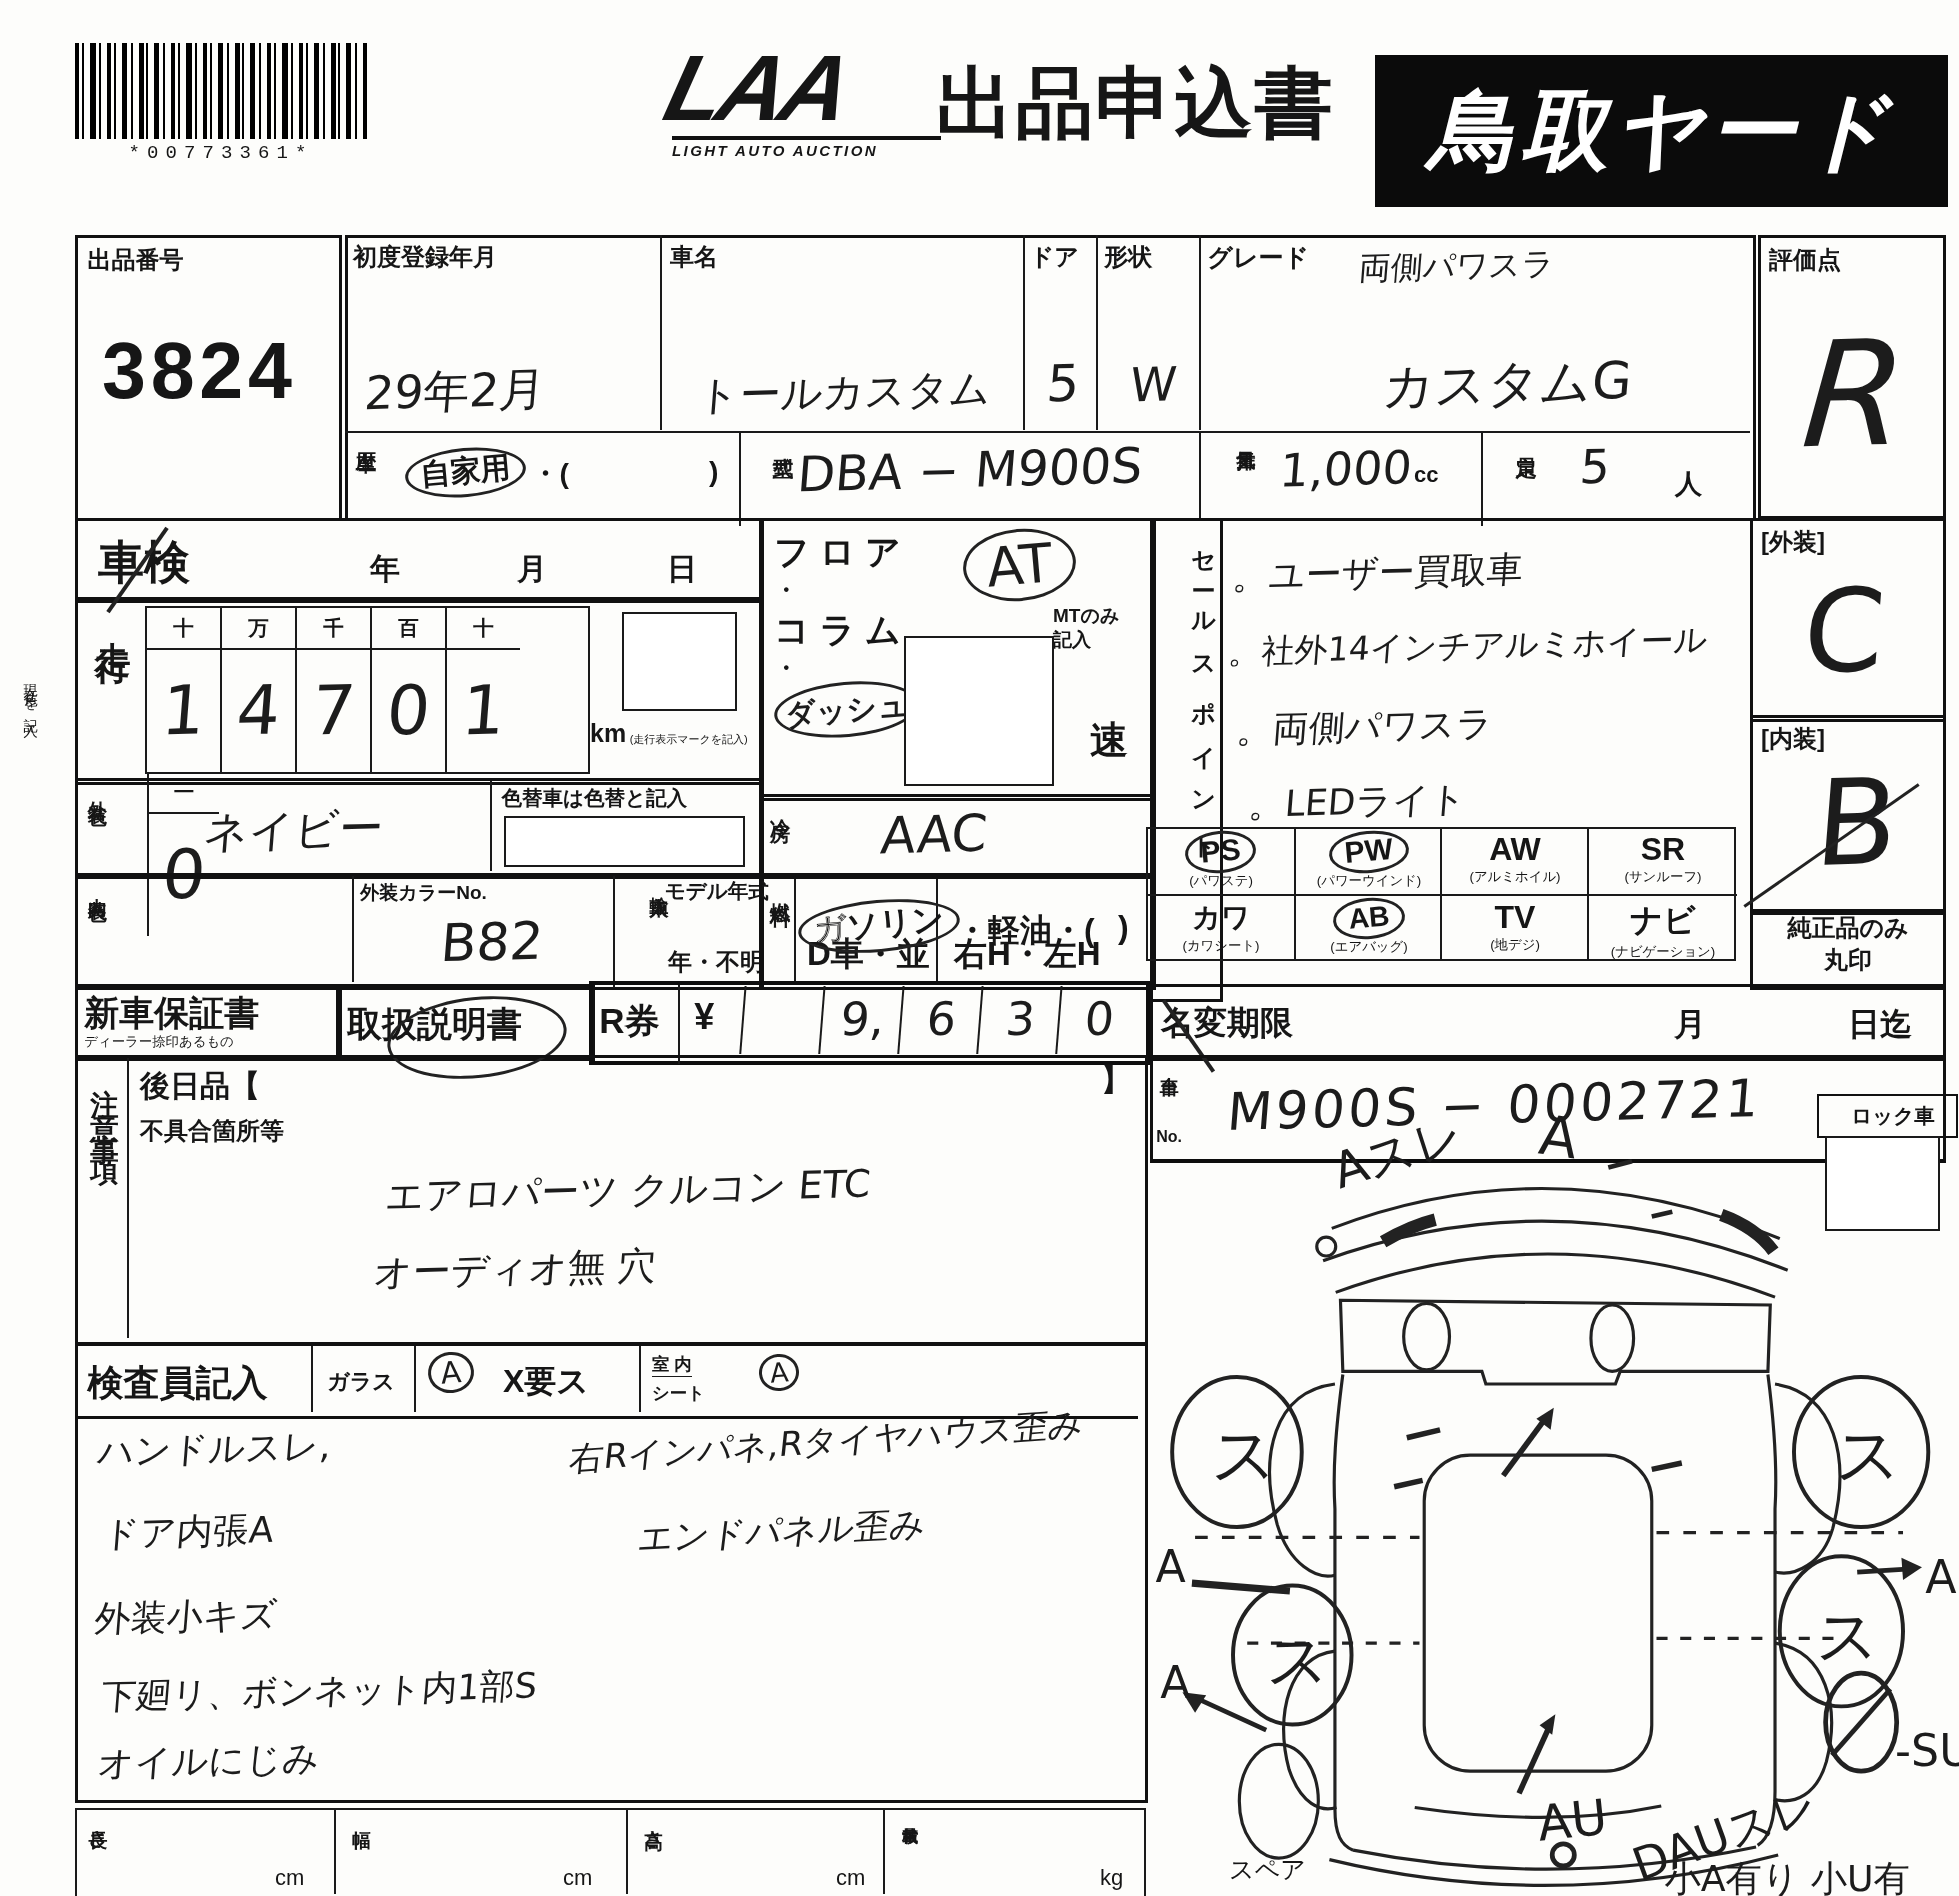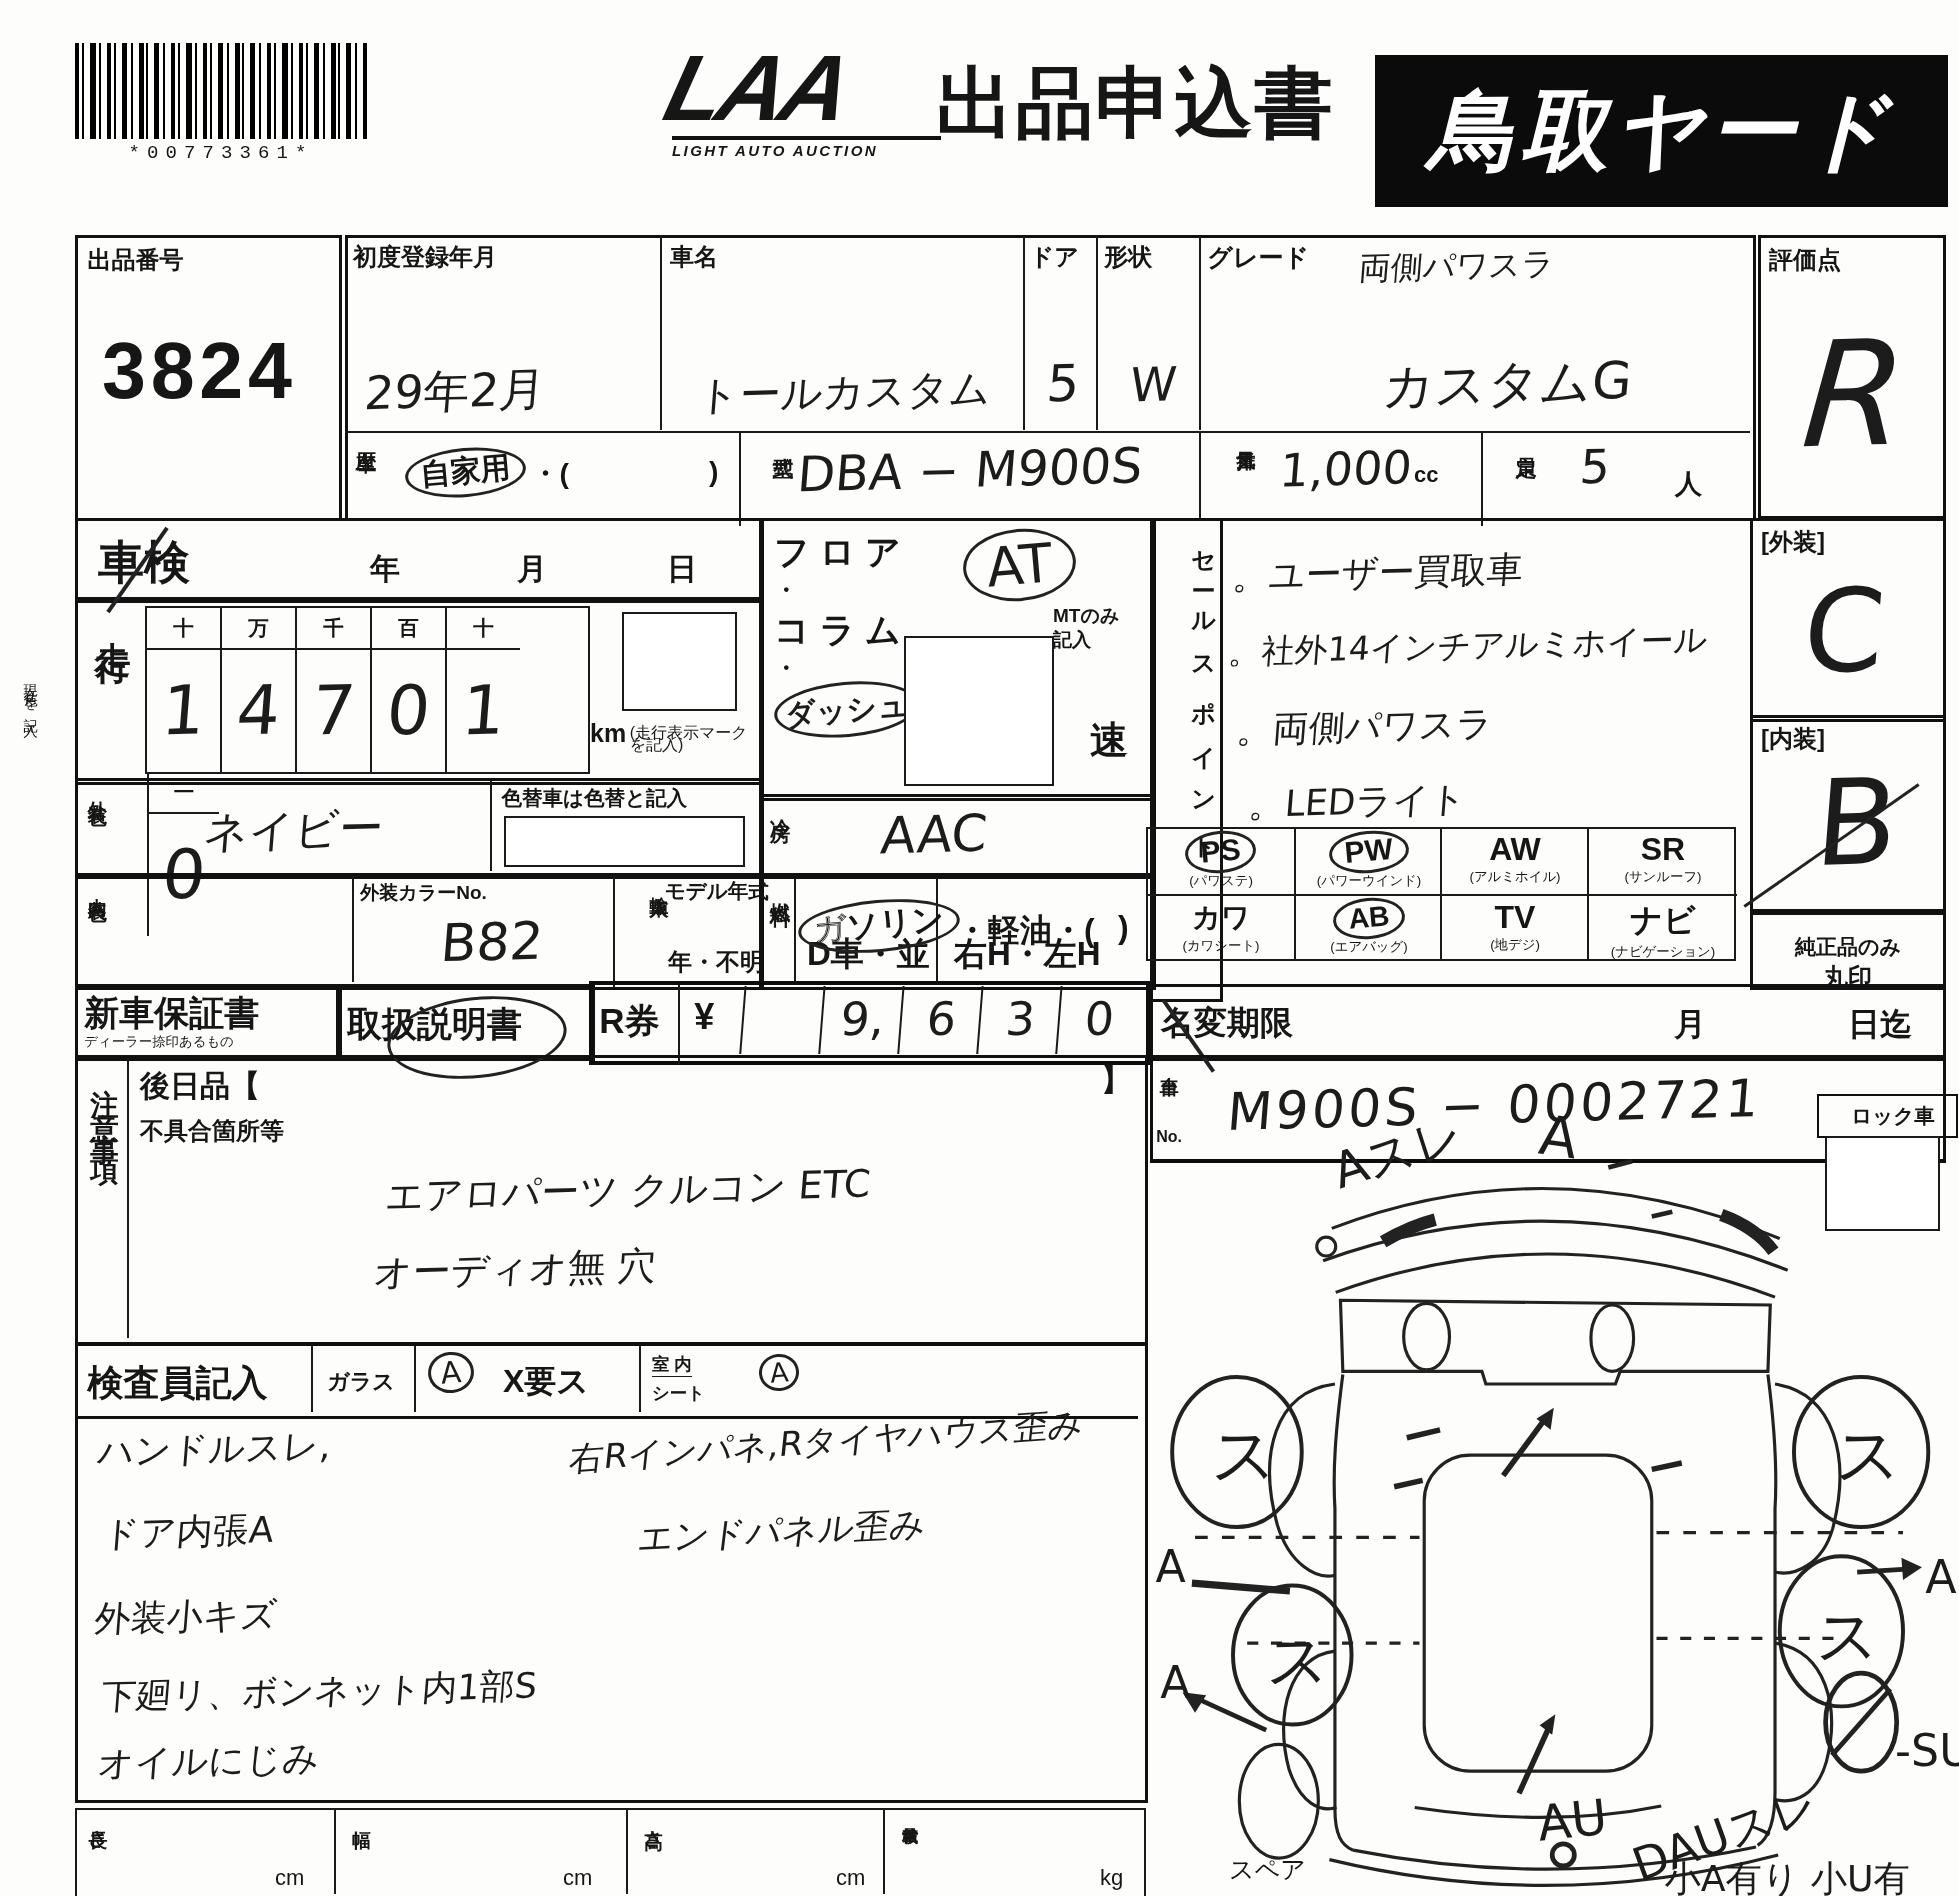--- a/index.html
+++ b/index.html
@@ -123,21 +123,21 @@
           <div class="cen hw" style="height:120px;font-size:68px;">1</div>
         </div>
       <div class="gridcol bl" style="width:70px;">
           <div class="cen p" style="height:40px;border-bottom:2.4px solid #1a1a1a;font-size:20.5px;">一</div>
           <div class="cen hw" style="height:120px;font-size:68px;">0</div>
         </div>
     </div>
     <div class="abs b" style="left:544px;top:12px;width:111px;height:95px;background:#fff;"></div>
     <div class="abs" style="left:512px;top:119px;width:166px;">
       <span class="p" style="font-size:25px;">km</span>
-      <span style="display:inline-block;font-size:16px;width:119px;vertical-align:middle;line-height:12px;">(走行表示マークを記入)</span>
+      <span style="display:inline-block;font-size:11px;width:119px;vertical-align:middle;line-height:12px;">(走行表示マークを記入)</span>
     </div>
   </div>
 
   <div class="abs b4" style="left:75px;top:778px;width:683px;height:95px;">
     <div class="abs vert p" style="left:6.3px;top:4.7px;font-size:19px;letter-spacing:3.2px;">外装色</div>
     <div class="abs hw" style="left:126px;top:20px;font-size:44px;">ネイビー</div>
     <div class="abs bl" style="left:412px;top:0;width:269px;height:90px;">
       <div class="abs p" style="left:9.5px;top:3.2px;font-size:20.5px;">色替車は色替と記入</div>
       <div class="abs b" style="left:12px;top:35px;width:237px;height:47px;background:#fff;"></div>
     </div>
@@ -228,21 +228,21 @@
   <div class="abs b4" style="left:1750px;top:518px;width:190px;height:198px;">
     <div class="abs p" style="left:8px;top:4.7px;font-size:24px;">[外装]</div>
     <div class="abs hw" style="left:51px;top:43px;font-size:115px;">C</div>
   </div>
   <div class="abs b4" style="left:1750px;top:715px;width:190px;height:194px;">
     <div class="abs p" style="left:8px;top:4.7px;font-size:24px;">[内装]</div>
     <div class="abs hw" style="left:63px;top:36px;font-size:119px;">B</div>
     <div class="abs" style="left:-28px;top:126px;width:213px;border-top:3.2px solid #222;transform:rotate(-35deg);"></div>
   </div>
   <div class="abs b4" style="left:1750px;top:909px;width:190px;height:75px;text-align:center;">
-    <div class="p" style="font-size:21px;margin-top:21px;">純正品のみ</div>
+    <div class="p" style="font-size:24px;margin-top:0;">純正品のみ</div>
     <div class="p" style="font-size:24px;">丸印</div>
   </div>
 
   <div class="abs b4" style="left:336px;top:984px;width:253px;height:71px;">
     <div class="abs p" style="left:8px;top:14.2px;font-size:35px;">取扱説明書</div>
   </div>
   <div class="abs b4" style="left:75px;top:984px;width:261px;height:71px;">
     <div class="abs p" style="left:6.3px;top:3.2px;font-size:35px;">新車保証書</div>
     <div class="abs" style="left:6.3px;top:46px;font-size:13.4px;">ディーラー捺印あるもの</div>
   </div>

